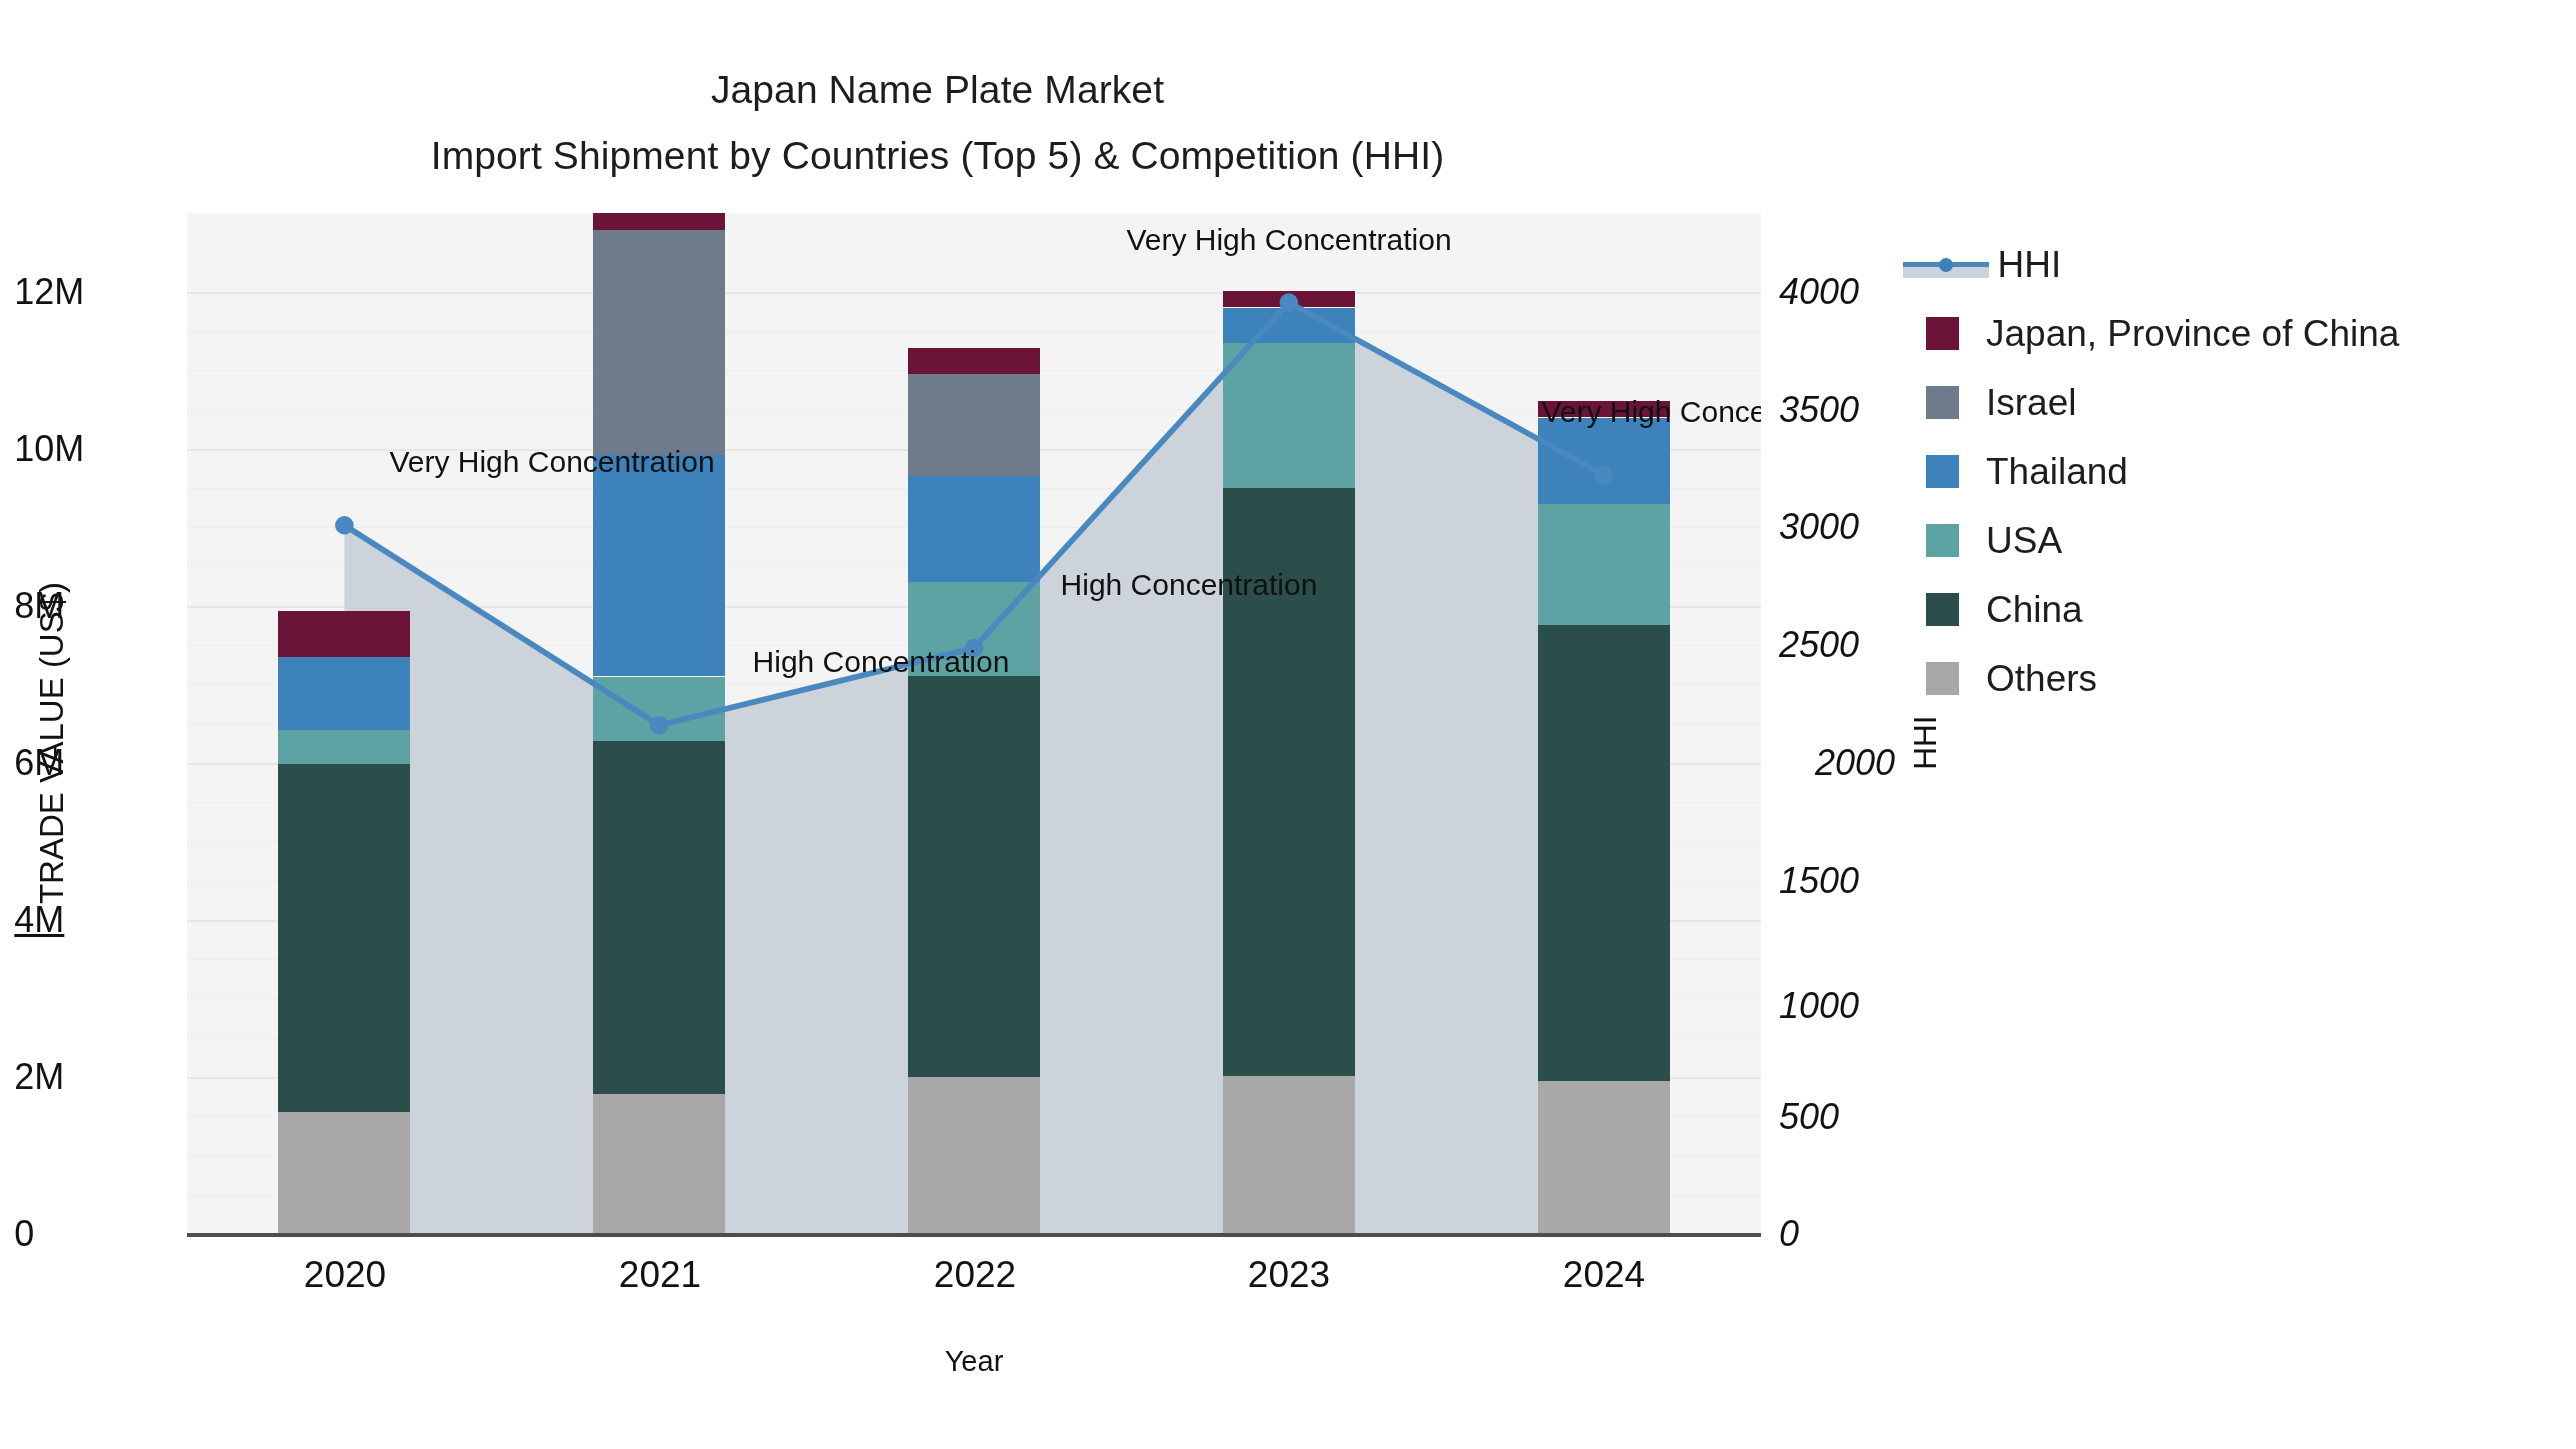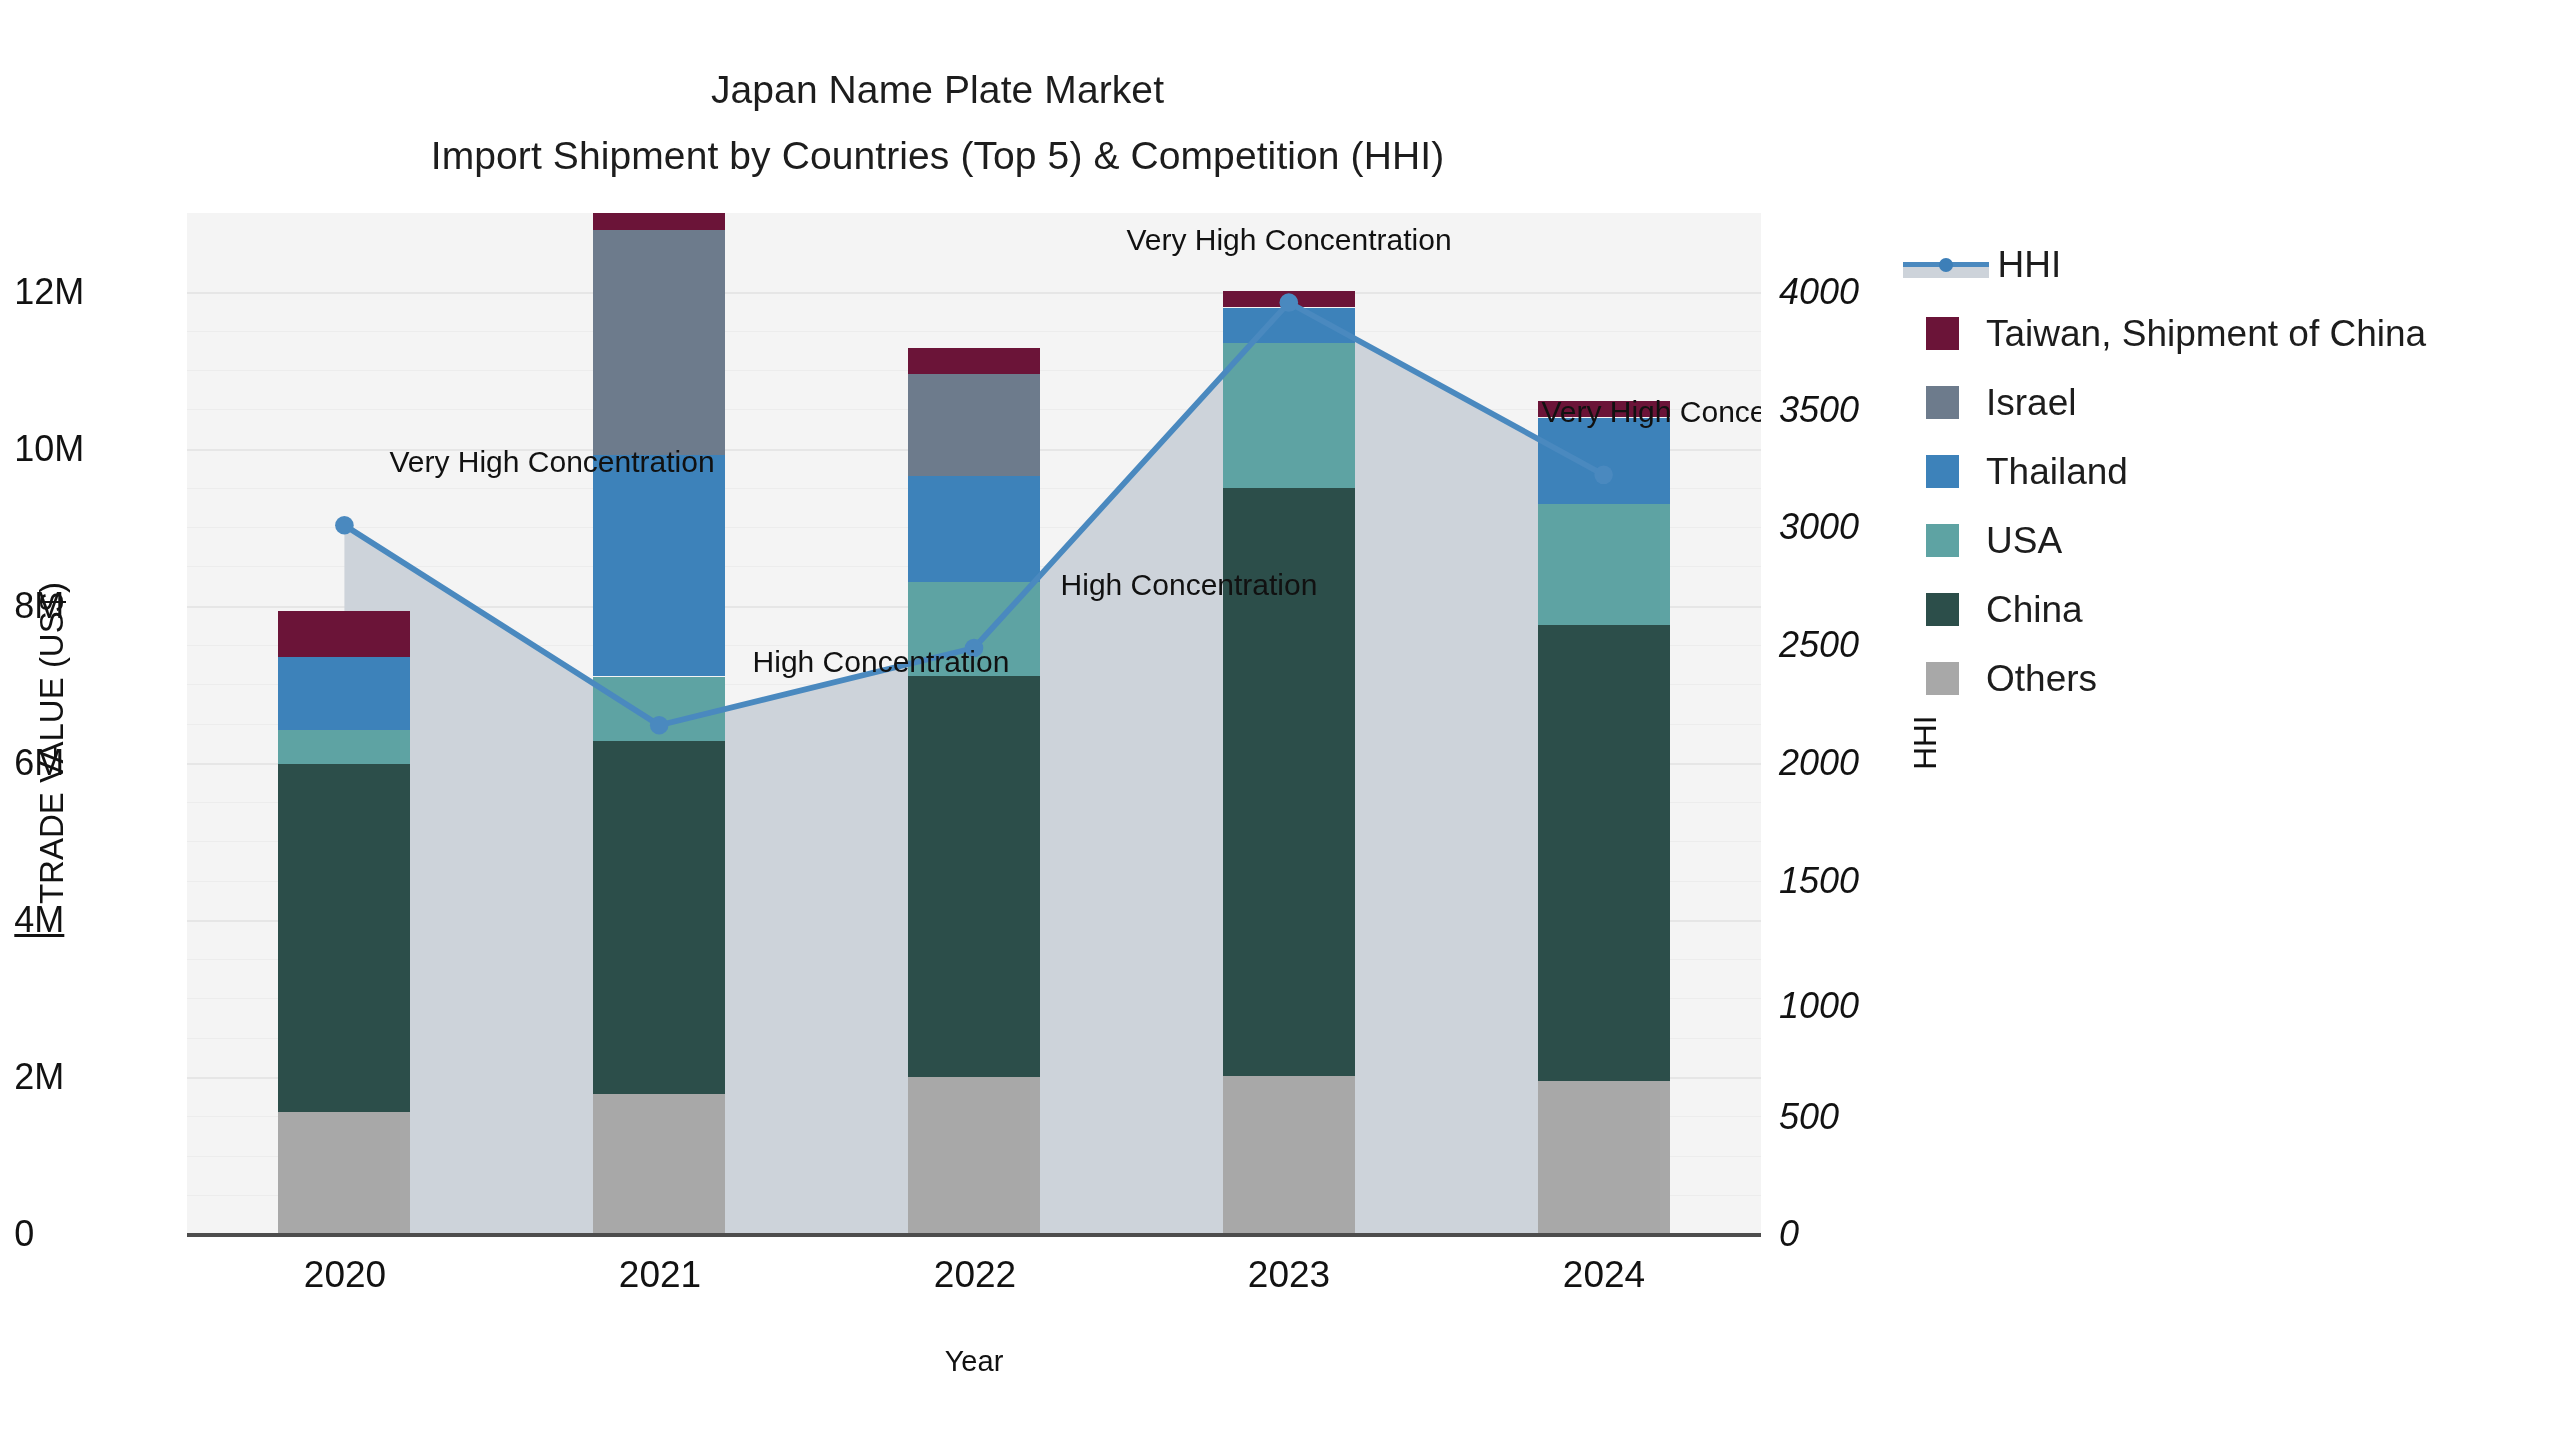--- a/index.html
+++ b/index.html
@@ -145,21 +145,21 @@
       <div class="ytick-l" style="top: 763px;">6M</div>
       <div class="ytick-l" style="top: 606px;">8M</div>
       <div class="ytick-l" style="top: 449px;">10M</div>
       <div class="ytick-l" style="top: 292px;">12M</div>
     </div>
   <div id="ticks-right">
       <div class="ytick-r" style="top: 1234px;">0</div>
       <div class="ytick-r" style="top: 1117px;">500</div>
       <div class="ytick-r" style="top: 1006px; text-align: right;">1000</div>
       <div class="ytick-r" style="top: 881px;">1500</div>
-      <div class="ytick-r" style="top: 763px;">2000</div>
+      <div class="ytick-r" style="top: 763px; margin-left: 36px;">2000</div>
       <div class="ytick-r" style="top: 645px;">2500</div>
       <div class="ytick-r" style="top: 527px;">3000</div>
       <div class="ytick-r" style="top: 410px;">3500</div>
       <div class="ytick-r" style="top: 292px;">4000</div>
     </div>
   <div id="ticks-x">
       <div class="xtick" style="left: 345px;">2020</div>
       <div class="xtick" style="left: 660px;">2021</div>
       <div class="xtick" style="left: 975px;">2022</div>
       <div class="xtick" style="left: 1289px;">2023</div>
@@ -174,21 +174,21 @@
       <div class="legend-row">
         <div class="legend-line-key">
           <div class="band"></div>
           <div class="ln"></div>
           <div class="dot"></div>
         </div>
         <div class="legend-label">HHI</div>
       </div>
       <div class="legend-row">
         <div class="legend-swatch" style="background: rgb(107, 20, 56); margin-left: 23px;"></div>
-        <div class="legend-label">Taiwan, Shipment of China</div>
+        <div class="legend-label">Japan, Province of China</div>
       </div>
       <div class="legend-row">
         <div class="legend-swatch" style="background: rgb(109, 123, 140); margin-left: 23px;"></div>
         <div class="legend-label">Israel</div>
       </div>
       <div class="legend-row">
         <div class="legend-swatch" style="background: rgb(61, 130, 186); margin-left: 23px;"></div>
         <div class="legend-label">Thailand</div>
       </div>
       <div class="legend-row">

